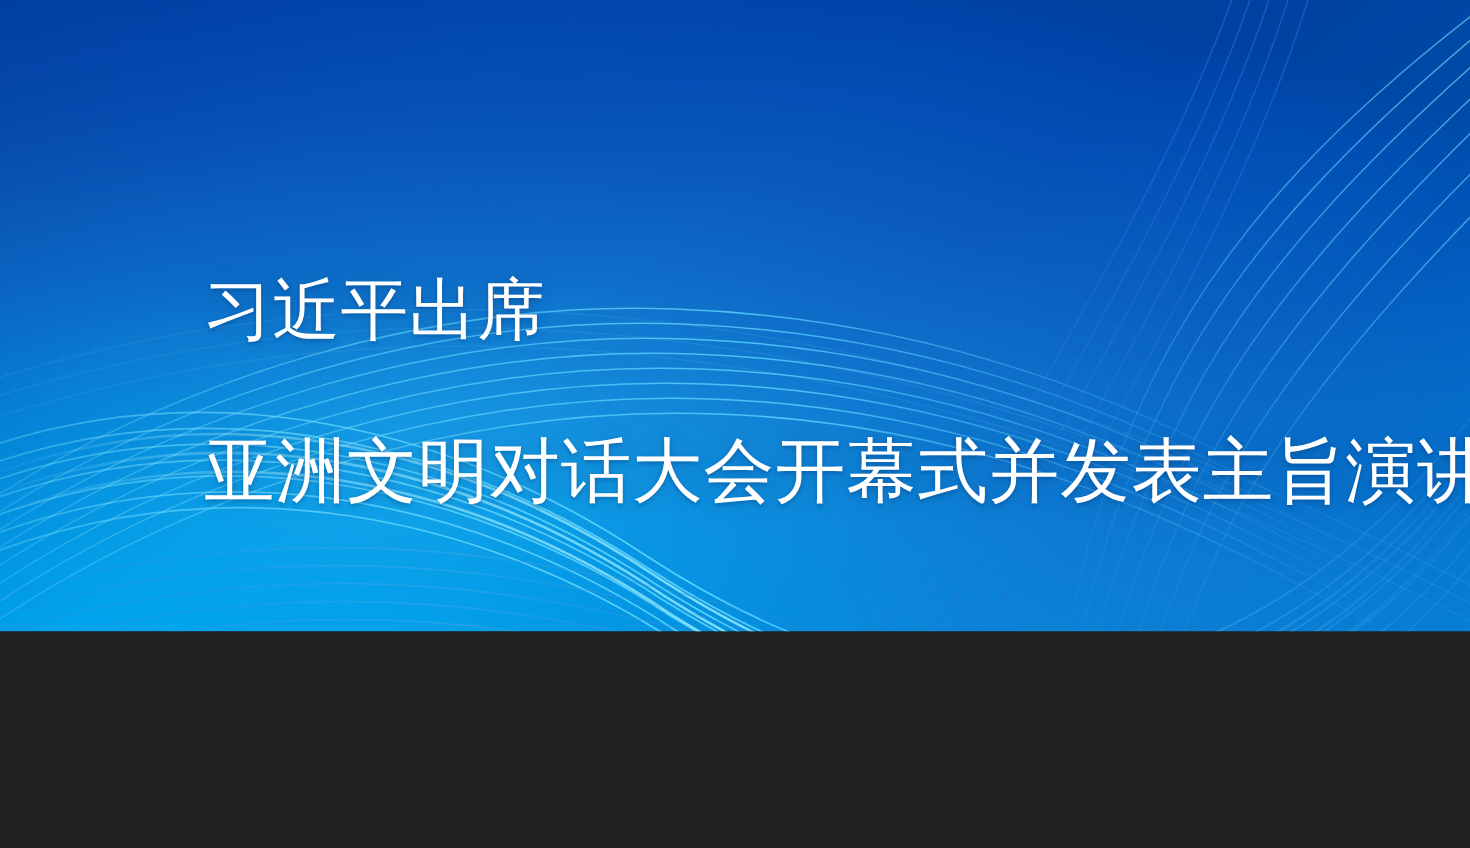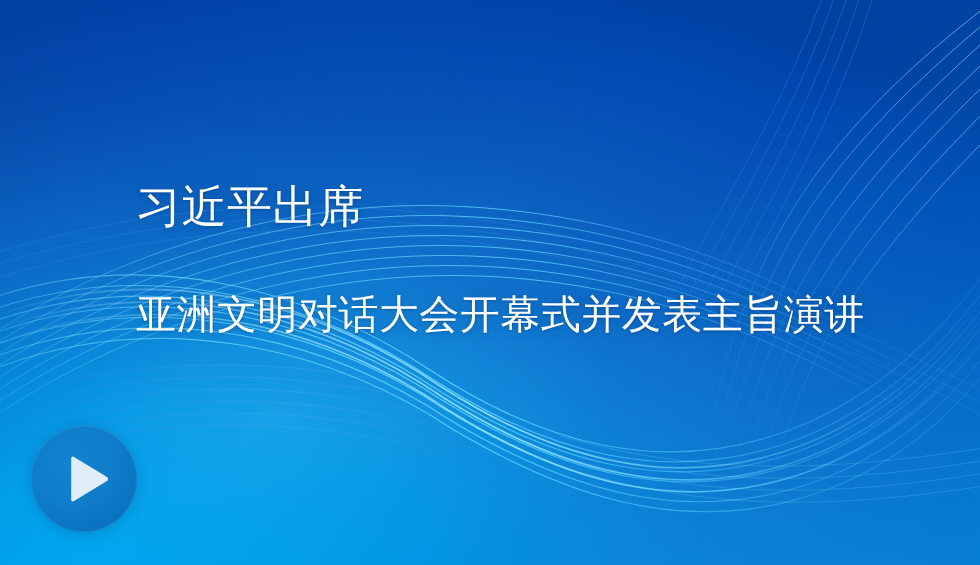--- a/index.html
+++ b/index.html
@@ -3,21 +3,21 @@
 <meta charset="utf-8">
 <style>
   html, body {
     margin: 0;
     padding: 0;
     background: #222;
   }
   #stage {
     position: relative;
     width: 980px;
-    height: 565px;
+    height: 421px;
     overflow: hidden;
     font-family: "Liberation Sans", "DejaVu Sans", sans-serif;
     background: #0c4a6e;
   }
 
   
   .bg-base {
     position: absolute;
     inset: 0;
     background:
@@ -60,21 +60,21 @@
     white-space: nowrap;
     letter-spacing: 0.012em;
     text-shadow: 0 1px 3px rgba(0,40,95,0.33), 0 0 14px rgba(0,50,110,0.22);
   }
   .headline .line1 {
     font-size: 45px;
     line-height: 58px;
     margin-bottom: 50px;
   }
   .headline .line2 {
-    font-size: 40px;
+    font-size: 47px;
     line-height: 56px;
   }
 
   
   .play-btn {
     position: absolute;
     left: 31px;
     top: 426px;
     width: 106px;
     height: 106px;

